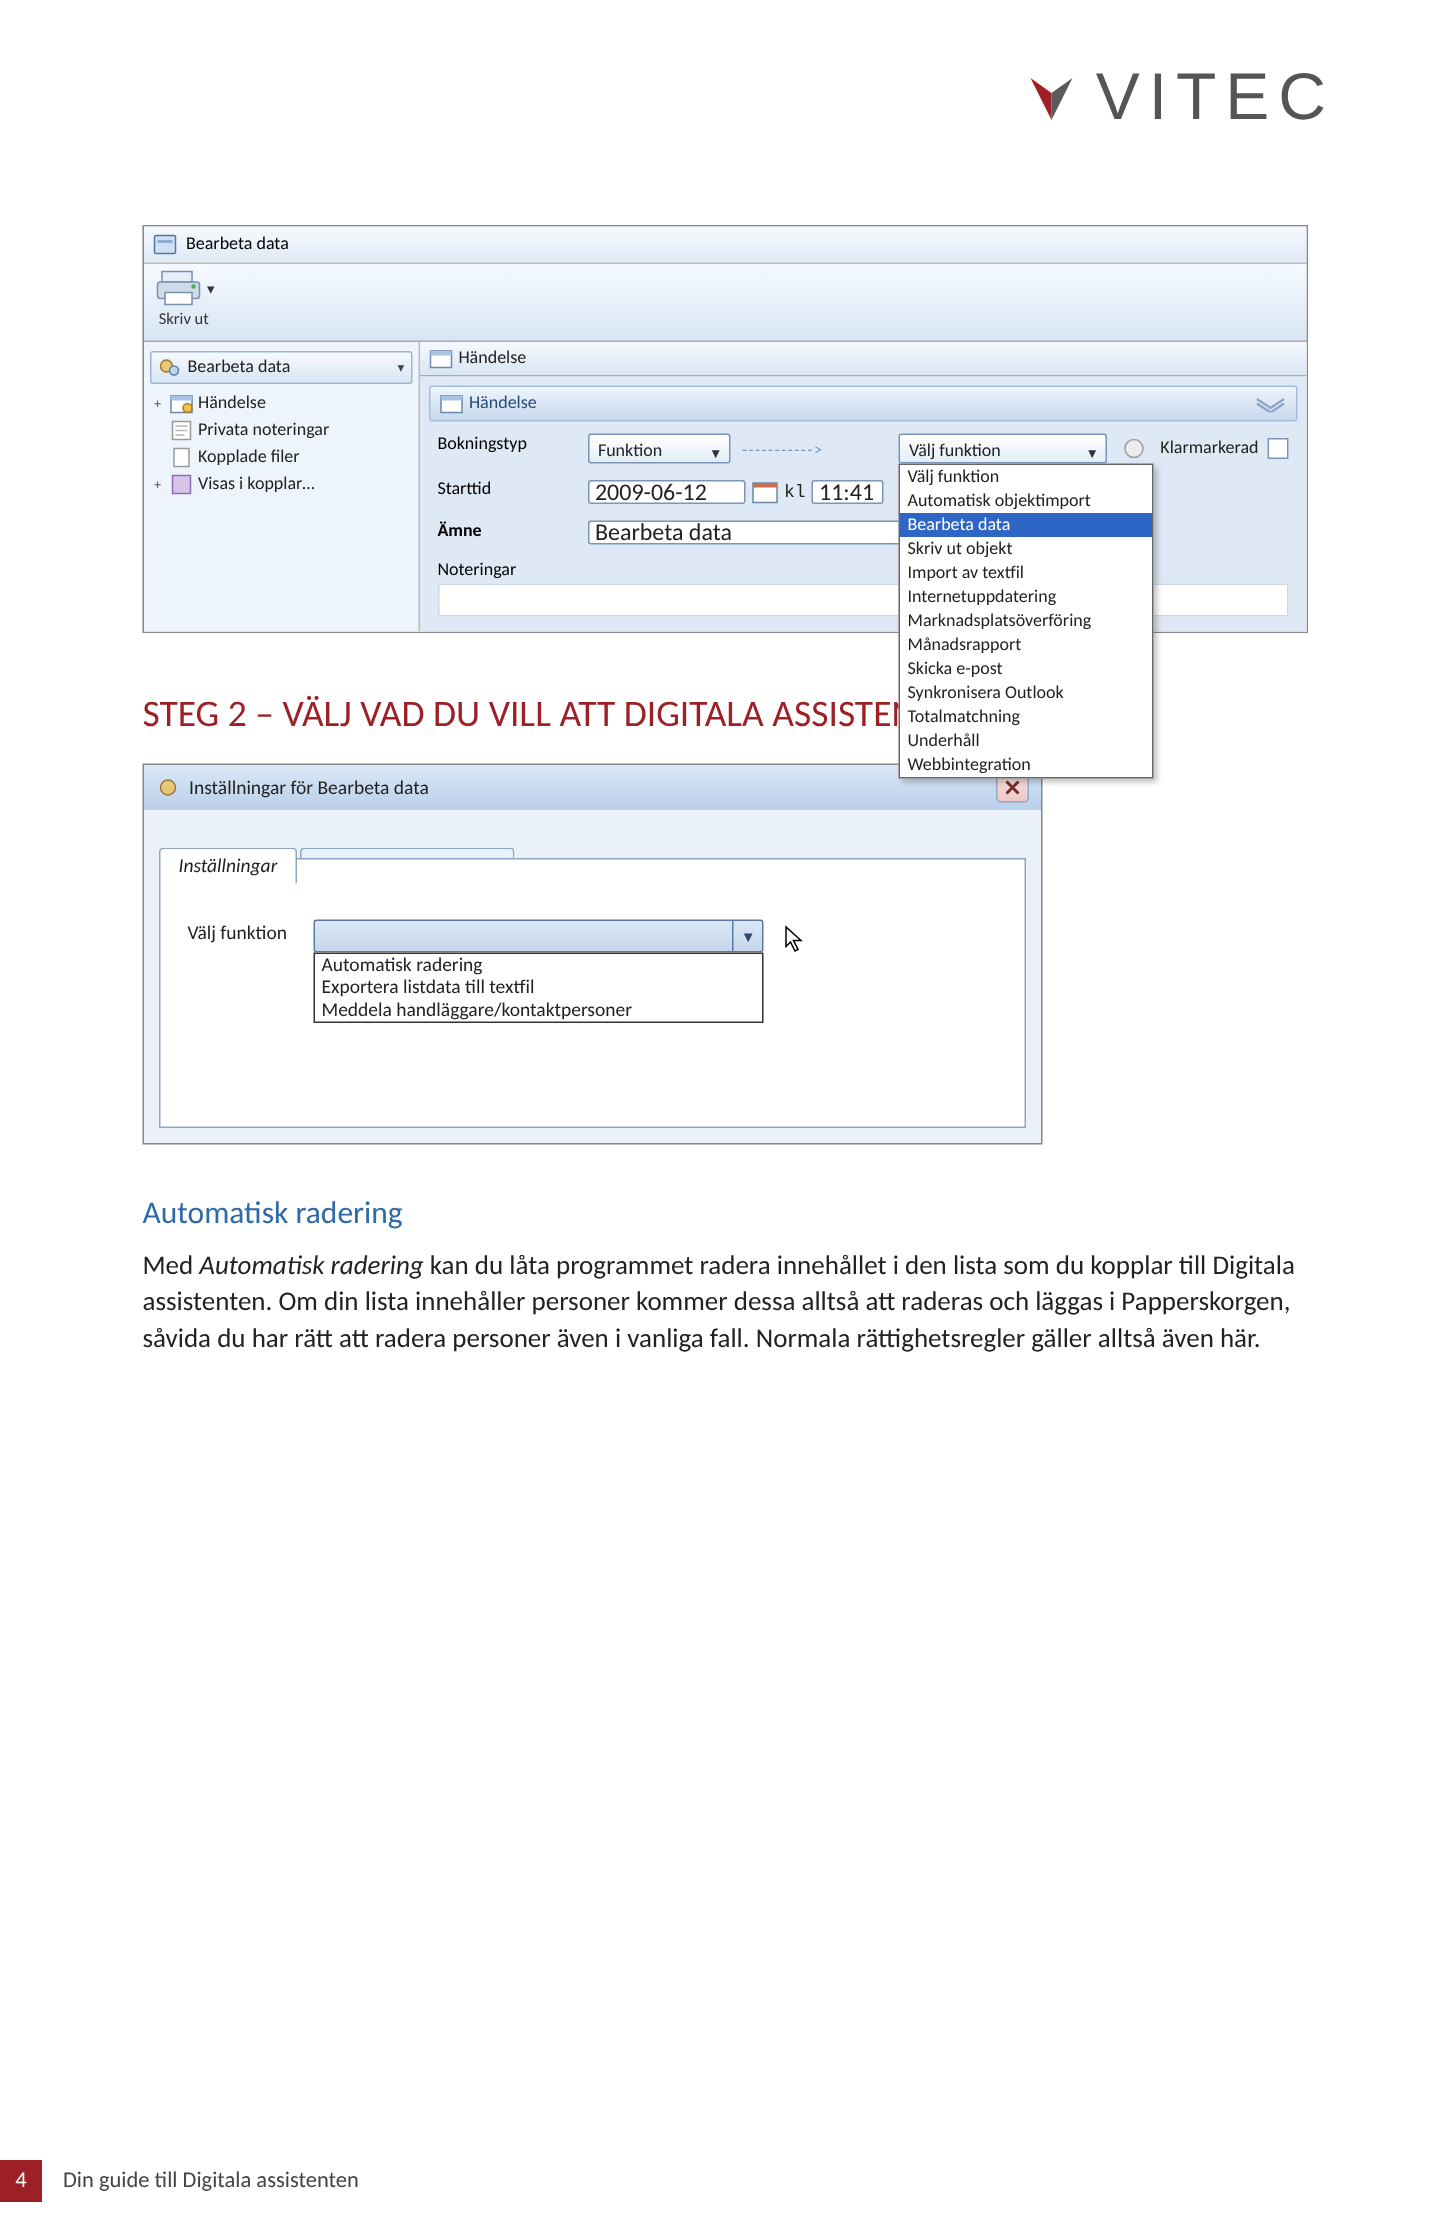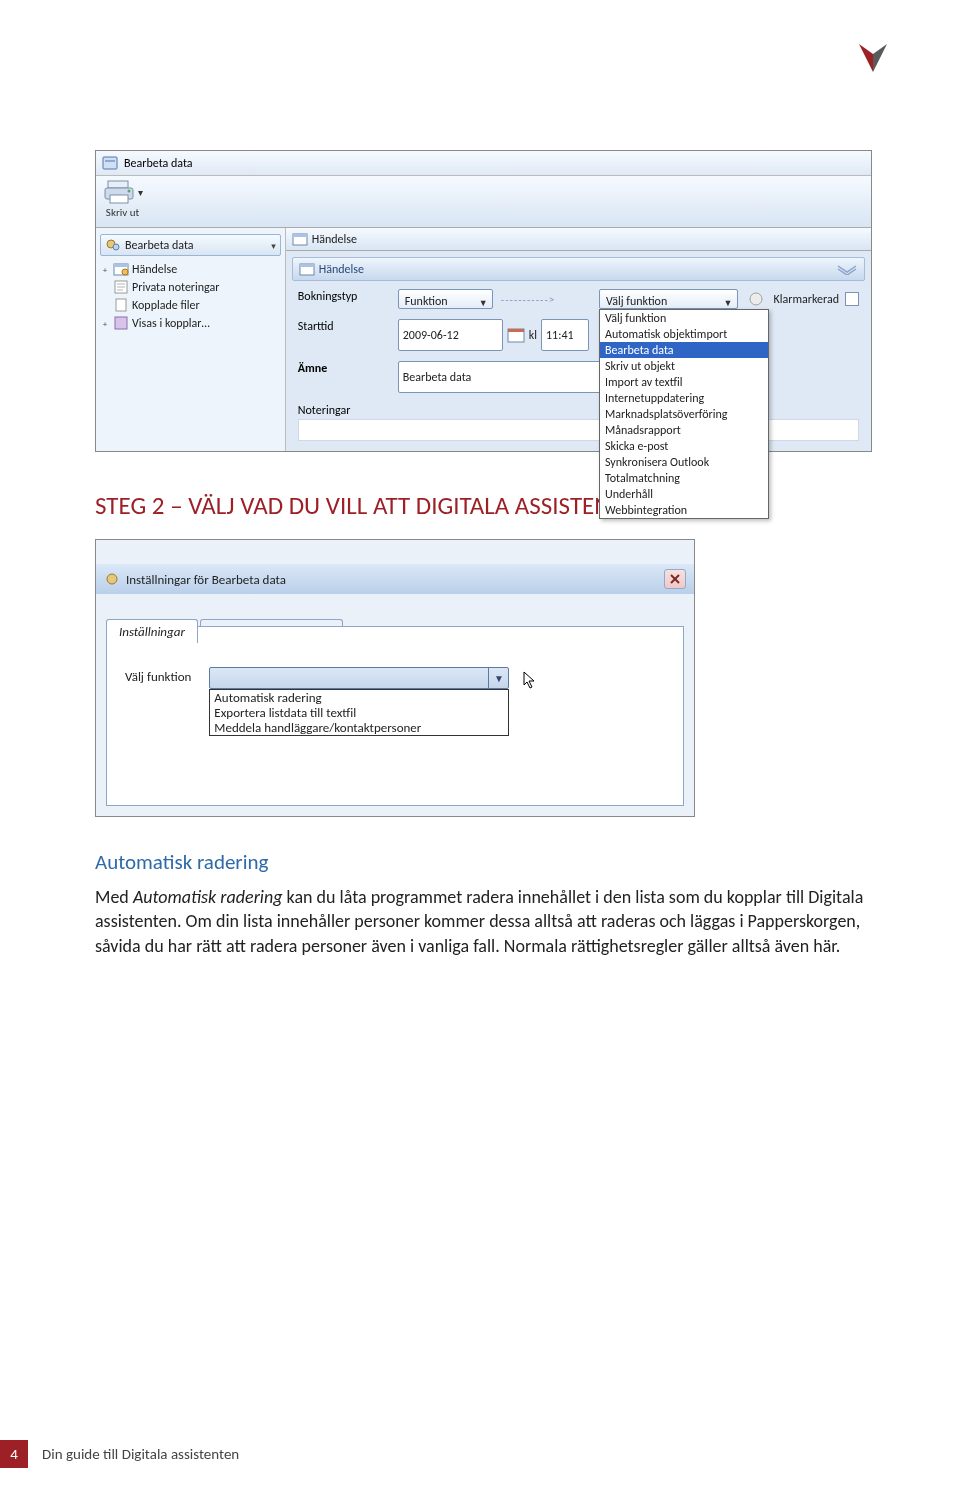--- a/index.html
+++ b/index.html
@@ -37,52 +37,52 @@
   .main-area { background:#dfe9f5; padding:6px; flex:1; }
   .sect-bar { background: linear-gradient(#eef5fd,#c7d9ee); color:#2a4a7a; font-size:12px; padding:3px 6px; display:flex; align-items:center; gap:4px; border:1px solid #a7bcd8; border-radius:2px; margin-bottom:8px;}
   .sect-bar .spacer{flex:1;}
   .chev{ width:22px;height:12px; color:#8aa3c6;}
   
   .form-grid{ display:grid; grid-template-columns: 90px 1fr 260px; column-gap: 10px; row-gap: 10px; font-size:12px; position:relative; padding: 0 6px;}
   .lbl{ color:#000; }
   .lbl.bold{font-weight:bold;}
   .combo { display:flex; align-items:flex-end; height:20px; border:1px solid #7a95b8; background:linear-gradient(#fff,#e3edf8); padding:0 4px 0 6px; font-size:12px; border-radius:2px; gap:4px;}
   .combo .caret{font-size:9px;color:#333;}
-  .textbox{ height:32px; border:1px solid #7a95b8; background:#fff; padding:0 4px; font-size:12px; border-radius:2px; display:flex; align-items:center;}
+  .textbox{ height:16px; border:1px solid #7a95b8; background:#fff; padding:0 4px; font-size:16px; border-radius:2px; display:flex; align-items:center;}
   .dots{ color:#7794bd; letter-spacing:1px; font-size:11px;}
   .row1c2{display:flex;align-items:center;gap:8px;}
   .bok-combo{width:95px;}
   .row1c3{position:relative;}
   .func-combo{width:150px;}
   .check-wrap{display:flex;align-items:center;gap:6px;font-size:12px;}
   .check-box{ width:14px;height:14px;border:1px solid #7a95b8;background:#fff;}
   
   .row2c2{display:flex;align-items:center;gap:4px;}
   .datebox{width:105px;}
-  .kl-lbl{font-size:12px;}
+  .kl-lbl{font-size:12px;font-family:Liberation Mono, monospace;}
   .timebox{width:48px;text-align:center;}
   .cal-ic{width:18px;height:18px;}
   
   .amnebox{width:340px;}
   .noter-box{height:22px;border:1px solid #cfd8e4;background:#fff;margin:2px 6px 4px 6px;}
   
   .dropdown-pop{ position:absolute; top:0; left:0; width:170px; background:#fff; border:1px solid #666; box-shadow:2px 2px 4px rgba(0,0,0,.25); font-size:12px; z-index:5;}
   .dd-item{ padding:1px 5px; white-space:nowrap; cursor:default;}
   .dd-item.sel{ background:#2f66c5; color:#fff; }
   .cursor-arrow{ position:absolute; width:14px;height:18px; }
   
   
   .h2-red { color:#9c2026; font-size:25px; font-weight:400; margin:38px 0 14px; }
   .para { font-size:18px; line-height:1.35; margin-bottom:6px; }
   .h3-blue { color:#2f6aa8; font-size:21px; font-weight:400; margin:32px 0 10px; }
   .ital{font-style:italic;}
   
   
   .shot2 { border:1px solid #888; width:600px; background:#eaf1f9; margin-top:18px;}
-  .s2-title { background: linear-gradient(#dbe8f8,#b9cfe9); padding:5px 8px; display:flex; align-items:center; gap:6px; font-size:13px;margin-top:24px;}
+  .s2-title { background: linear-gradient(#dbe8f8,#b9cfe9); padding:5px 8px; display:flex; align-items:center; gap:6px; font-size:13px;}
   .s2-title .spacer{flex:1;}
   .close-x{ width:22px;height:20px; border:1px solid #93a9c6;border-radius:3px; display:flex;align-items:center;justify-content:center; background:linear-gradient(#f7e1e0,#eec9c8); color:#7a2a27; font-size:12px; font-weight:bold;}
   .s2-tabs { display:flex; gap:2px; padding: 8px 0 0 10px; font-size:13px;}
   .tab { padding:4px 12px; border:1px solid #8ea6c4; border-bottom:none; background:#eaf1f9; border-radius:3px 3px 0 0; position:relative; top:17px;font-style:italic;}
   .tab.active{ background:#fff; z-index:2;}
   .s2-panel{ background:#fff; border:1px solid #8ea6c4; margin:0 10px 10px 10px; height:180px; padding:40px 18px 10px 18px; position:relative;}
   .s2-row{ display:flex; align-items:flex-start; gap:18px;}
   .s2-lbl{ font-size:13px; padding-top:2px;}
   .s2-combo{ width:300px; height:22px; border:1px solid #5a7aa5; background:linear-gradient(#dbe7f6,#c6d7ec); display:flex;align-items:center; border-radius:2px;}
   .s2-combo .cbtn{ margin-left:auto; width:20px;height:100%; border-left:1px solid #5a7aa5; display:flex;align-items:center;justify-content:center; font-size:10px;color:#2f4a72;}
@@ -98,20 +98,21 @@
 </head>
 <body>
 
 <div class="logo">
   <span class="logo-mark">
     <svg viewBox="0 0 34 34">
         <path d="M3 4 L17 32 L17 14 Z" fill="#9c2026"></path>
         <path d="M17 14 L17 32 L31 4 Z" fill="#5a5a5a"></path>
       </svg>
   </span>
+  <span class="logo-word">VITEC</span>
 </div>
 
 <div class="page">
 
 <div class="shot1">
   <div class="s1-title">
     <span class="ic">
       <svg viewBox="0 0 16 16">
             <rect x="1" y="2" width="14" height="12" rx="1" fill="#cfe0f4" stroke="#5376a8"></rect>
             <rect x="3" y="5" width="10" height="2" fill="#8faad1"></rect>

